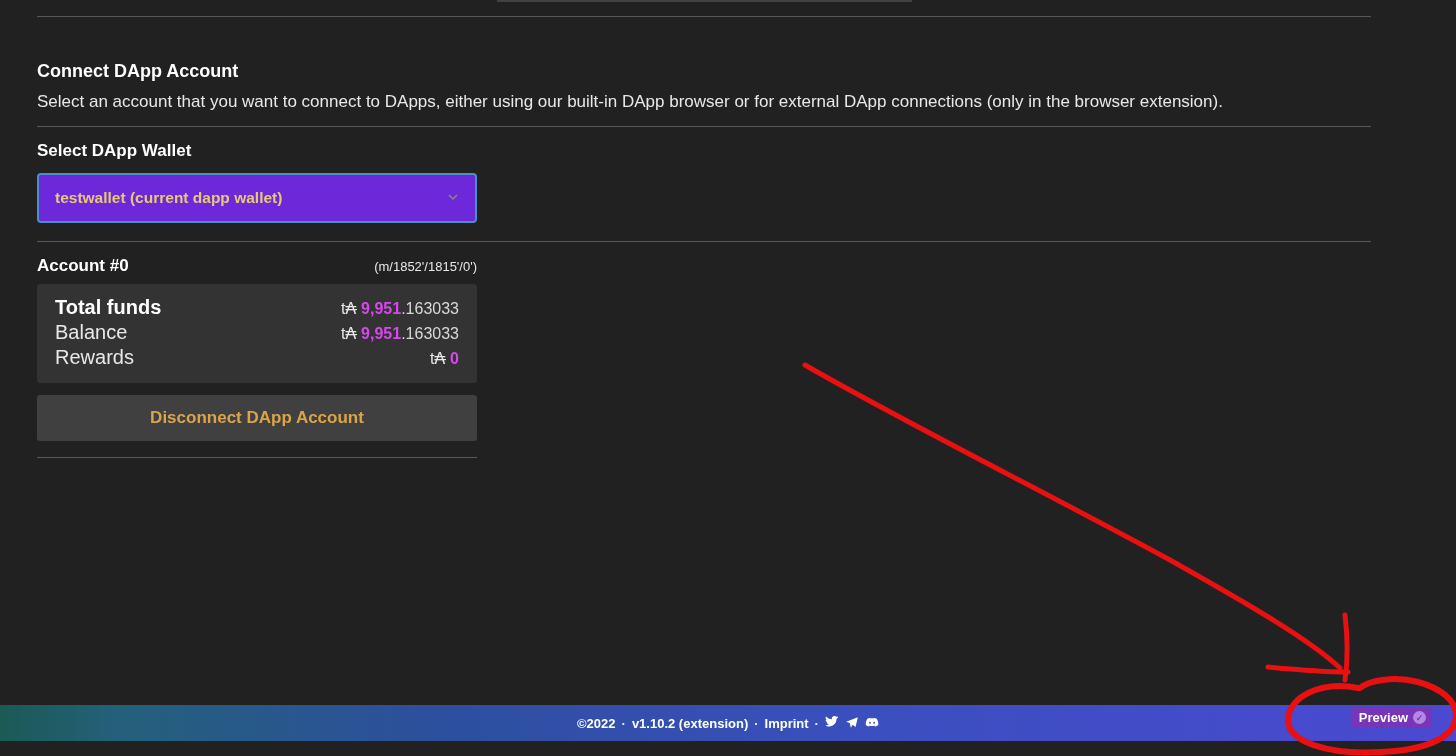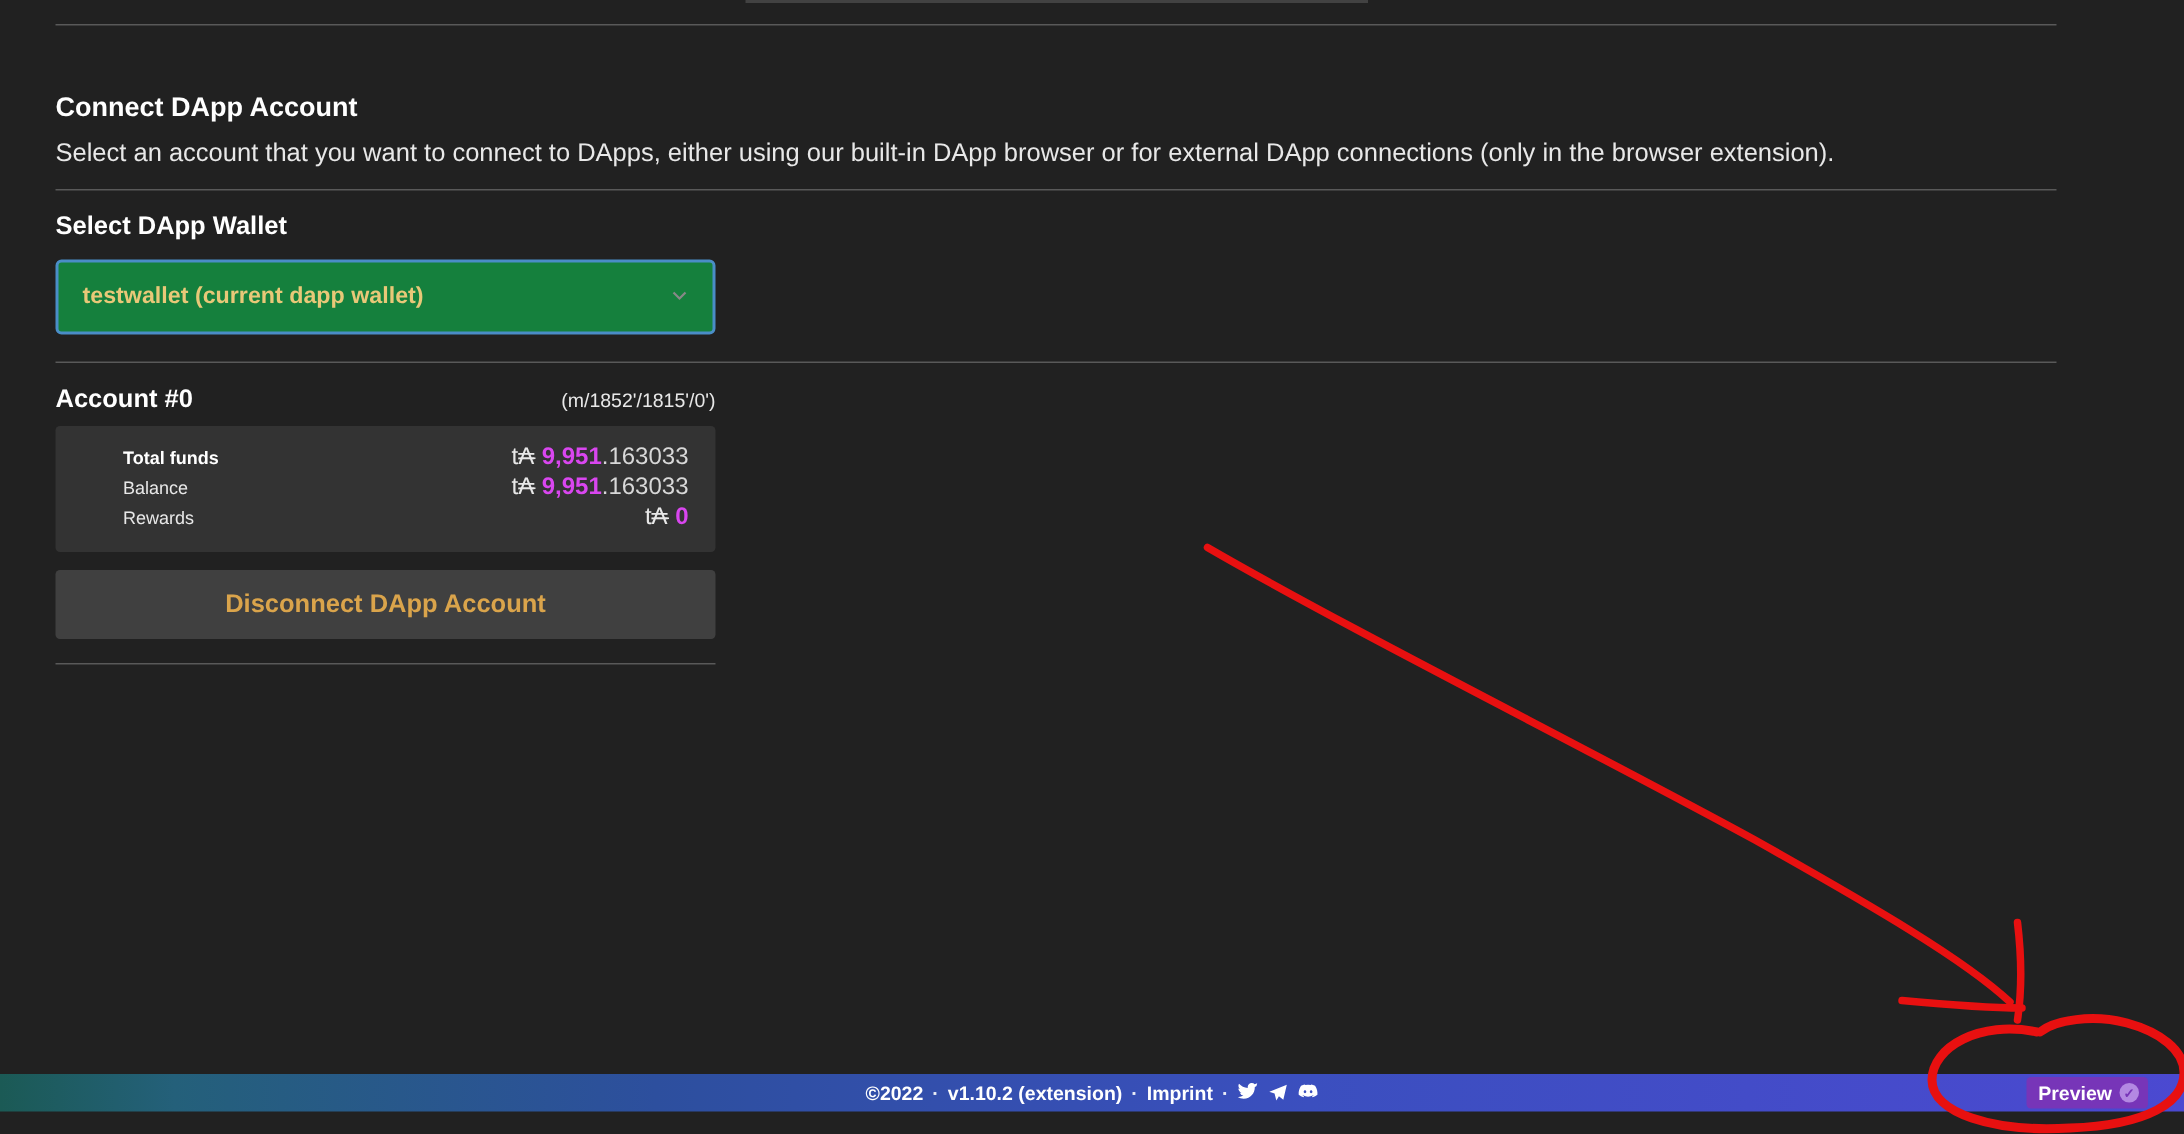--- a/index.html
+++ b/index.html
@@ -54,21 +54,21 @@
     }
     .sub-title {
       font-size: 17px;
       font-weight: 700;
       color: #fff;
       margin-bottom: 12px;
     }
     .select-box {
       width: 440px;
       height: 50px;
-      background: #15803d;
+      background: #6d28d9;
       border: 2px solid #4a8dc7;
       border-radius: 4px;
       display: flex;
       align-items: center;
       justify-content: space-between;
       padding: 0 16px;
       cursor: pointer;
       margin-bottom: 18px;
     }
     .select-label {
@@ -103,23 +103,22 @@
       border-radius: 3px;
       padding: 12px 18px 12px 18px;
     }
     .fund-row {
       display: flex;
       justify-content: space-between;
       align-items: baseline;
       margin-bottom: 2px;
     }
     .fund-label {
-      font-size: 12px;
+      font-size: 20px;
       color: #e8e8e8;
-      margin-left: 27px;
     }
     .fund-label.bold { font-weight: 700; color: #fff; }
     .fund-value {
       font-size: 16px;
       color: #e8e8e8;
       display: flex;
       align-items: baseline;
       gap: 3px;
     }
     .currency {
@@ -154,21 +153,21 @@
     .hr-bottom {
       border: none;
       border-top: 1px solid #595959;
       width: 440px;
     }
     .footer {
       position: absolute;
       bottom: 15px;
       left: 0;
       right: 0;
-      height: 25px;
+      height: 36px;
       display: flex;
       align-items: flex-end;
     }
     .footer-grad {
       background: linear-gradient(90deg, #1b5a55 0%, #24607a 8%, #2d4f9e 30%, #3b4fbf 60%, #4b49d1 100%);
       width: 100%;
       height: 100%;
       display: flex;
       align-items: center;
       position: relative;

